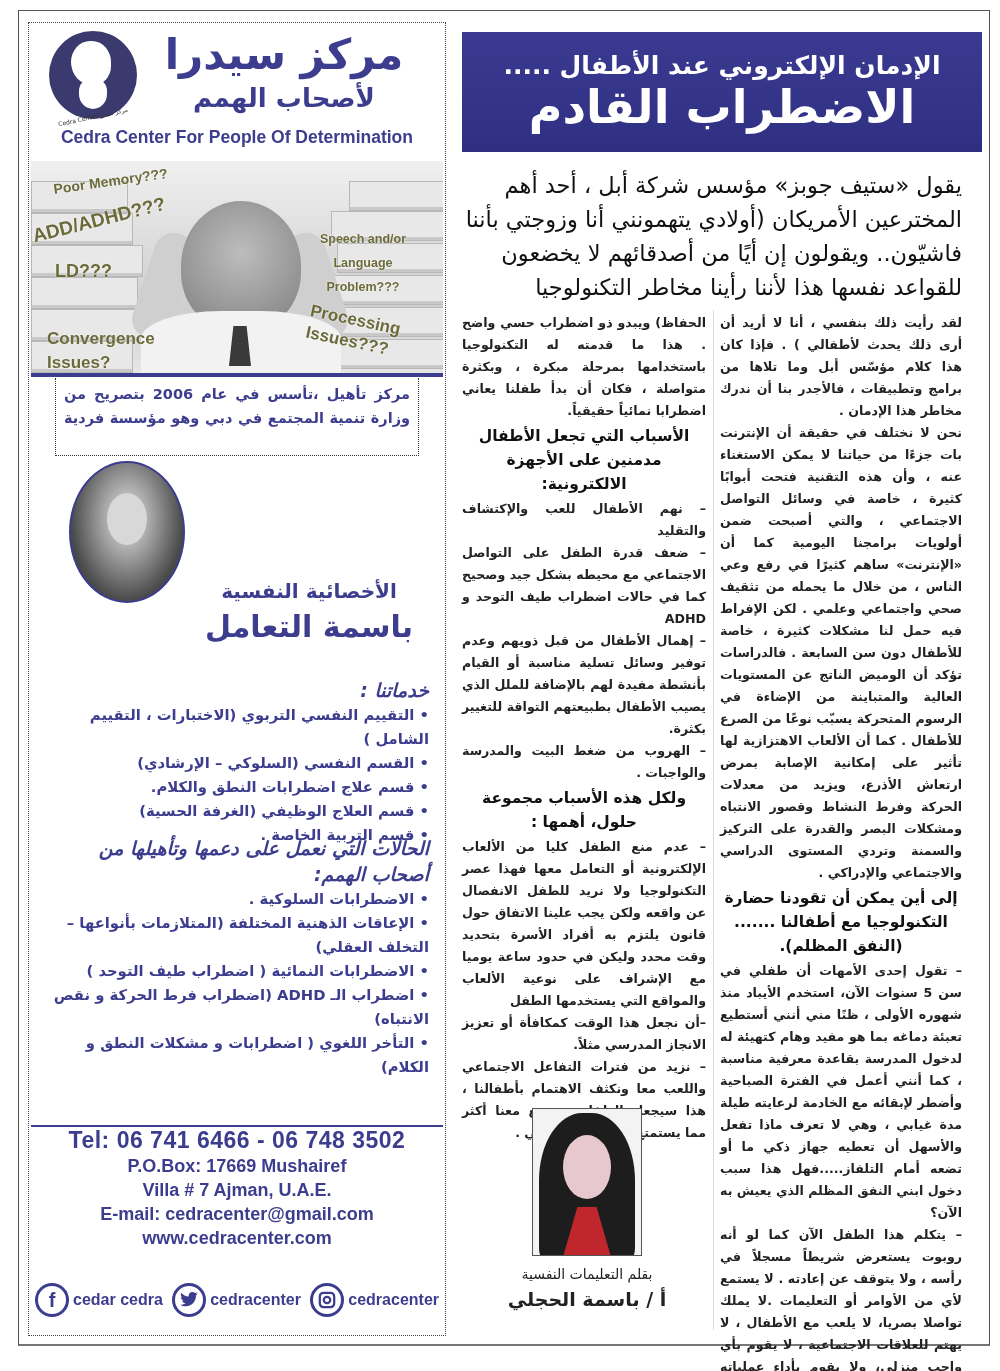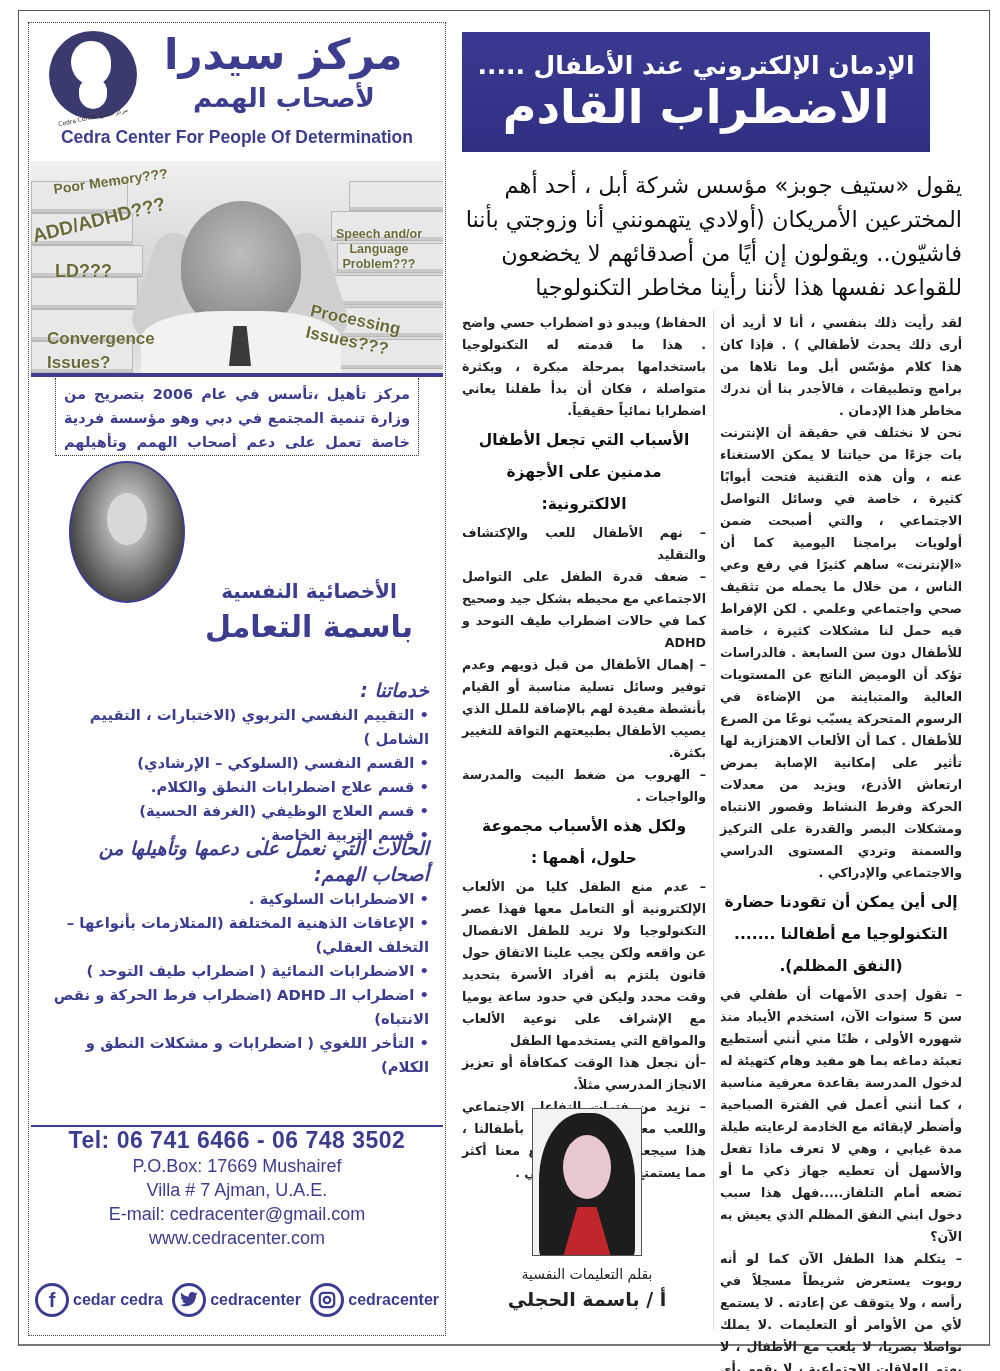--- a/index.html
+++ b/index.html
@@ -24,21 +24,21 @@
   .ad-logo .head {
     position:absolute; left:22px; top:10px; width:40px; height:44px; background:#fff; border-radius:50% 50% 45% 55%;
   }
   .ad-logo .body {
     position:absolute; left:30px; top:48px; width:28px; height:30px; background:#fff; border-radius:40% 40% 50% 50%;
   }
   .ad-logo-caption {
     position:absolute; left:24px; top:90px; width:80px; font-size:6px; color:#333; text-align:center; transform:rotate(-12deg);
   }
   .ad-title-ar {
-    position:absolute; left:135px; top:6px; width:270px; text-align:left; direction:rtl;
+    position:absolute; left:120px; top:6px; width:270px; text-align:center; direction:rtl;
     font-size:42px; font-weight:bold; color:#3d3d8f; line-height:52px; letter-spacing:2px;
   }
   .ad-sub-ar {
     position:absolute; left:120px; top:58px; width:270px; text-align:center; direction:rtl;
     font-size:26px; font-weight:bold; color:#3d3d8f; line-height:34px;
   }
   .ad-title-en {
     position:absolute; left:0; top:104px; width:100%; text-align:center;
     font-family:"Liberation Sans", sans-serif; font-weight:bold; font-size:17.5px; color:#3d3d8f; white-space:nowrap;
   }
@@ -85,46 +85,46 @@
   .ad-section h3 { margin:0; font-size:19px; font-style:italic; line-height:26px; }
   .ad-section ul { list-style:none; margin:0; padding:0; }
   .ad-section li { font-size:14.8px; line-height:24px; }
   .ad-section li::before { content:"• "; }
   .ad-contact {
     position:absolute; left:2px; top:1102px; width:412px; height:208px;
     border-top:2px solid #3d3d8f; box-sizing:border-box;
     font-family:"Liberation Sans", sans-serif; color:#3d3d8f; text-align:center;
   }
   .ad-contact .tel { font-size:23px; font-weight:bold; margin-top:0; letter-spacing:0.5px; }
-  .ad-contact .line { font-size:18px; font-weight:normal; line-height:24px; }
+  .ad-contact .line { font-size:18px; font-weight:bold; line-height:24px; }
   .social { position:absolute; left:4px; top:156px; width:404px; display:flex; justify-content:space-between; align-items:center; }
   .social-item { display:flex; align-items:center; }
   .social-icon {
     width:34px; height:34px; border:3px solid #3d3d8f; border-radius:50%; box-sizing:border-box;
     display:flex; align-items:center; justify-content:center; color:#3d3d8f; font-weight:bold; font-size:20px;
   }
   .social-text { font-size:16px; font-weight:bold; color:#3d3d8f; margin-left:4px; }
 
   
   .headline-box {
-    position:absolute; left:462px; top:32px; width:468px; height:120px; background:#34348a;
+    position:absolute; left:462px; top:32px; width:520px; height:120px; background:#34348a;
     color:#fff; direction:rtl; text-align:center; font-weight:bold;
     background-image:linear-gradient(180deg,#3a3a92 0%,#2f2f82 100%);
   }
   .headline-box .l1 { font-size:25px; line-height:36px; margin-top:16px; }
   .headline-box .l2 { font-size:46px; line-height:46px; }
   .lede {
     position:absolute; left:462px; top:168px; width:500px; direction:rtl; text-align:right;
     font-size:22.5px; line-height:34px; color:#111; font-weight:normal;
   }
   .col {
     position:absolute; direction:rtl; text-align:justify; font-size:12.6px; line-height:22px; color:#222;
   }
   .col p { margin:0;font-weight:bold; }
-  .col h4 { margin:2px 0; text-align:center; font-size:15.5px; line-height:32px; font-weight:bold; color:#111; }
+  .col h4 { margin:2px 0; text-align:center; font-size:15.5px; line-height:24px; font-weight:bold; color:#111; }
   .col-right { left:720px; top:312px; width:242px; }
   .col-left  { left:462px; top:312px; width:244px; }
   .col-divider { position:absolute; left:713px; top:310px; width:1px; height:1020px; background:#ddd; }
   .author-photo {
     position:absolute; left:532px; top:1108px; width:108px; height:146px; border:1px solid #555; overflow:hidden;
     background:#f3f3f3;
   }
   .author-photo .hair { position:absolute; left:6px; top:4px; width:96px; height:150px; border-radius:45% 45% 10% 10%; background:#1d1d1d; }
   .author-photo .face { position:absolute; left:30px; top:26px; width:48px; height:64px; border-radius:50%; background:#e8c8cf; }
   .author-photo .shirt { position:absolute; left:30px; top:98px; width:48px; height:50px; background:#c0272d; clip-path:polygon(30% 0,70% 0,100% 100%,0 100%); }
@@ -162,29 +162,28 @@
     <div class="book" style="left:290px;top:146px;width:122px;height:28px;"></div>
     <div class="book" style="left:296px;top:178px;width:116px;height:28px;"></div>
     <div class="arm-l"></div>
       <div class="arm-r"></div>
     <div class="boy-head"></div>
     <div class="boy-body"></div>
     <div class="boy-tie"></div>
     <div class="photo-label" style="left:22px;top:12px;font-size:14px;transform:rotate(-8deg);">Poor Memory???</div>
     <div class="photo-label" style="left:0;top:48px;font-size:19px;transform:rotate(-14deg);">ADD/ADHD???</div>
     <div class="photo-label" style="left:24px;top:100px;font-size:18px;">LD???</div>
-    <div class="photo-label" style="left:298px;top:66px;width:100px;font-size:12.5px;text-align:center;line-height:15px;">Speech and/or Language Problem???</div>
+    <div class="photo-label" style="left:282px;top:66px;width:100px;font-size:12.5px;text-align:center;line-height:24px;">Speech and/or Language Problem???</div>
     <div class="photo-label" style="left:16px;top:166px;width:140px;font-size:17px;line-height:24px;">Convergence Issues?</div>
     <div class="photo-label" style="left:276px;top:150px;width:110px;font-size:17px;line-height:22px;transform:rotate(12deg);">Processing Issues???</div>
   </div>
 
   <div class="ad-about">
     <span>مركز تأهيل ،تأسس في عام 2006 بتصريح من</span>
     <span>وزارة تنمية المجتمع في دبي وهو مؤسسة فردية</span>
-    <span>خاصة تعمل على دعم أصحاب الهمم وتأهيلهم</span>
   </div>
 
   <div class="ad-portrait">
       <div class="face"></div>
     </div>
   <div class="ad-psych-role">الأخصائية النفسية</div>
   <div class="ad-psych-name">باسمة التعامل</div>
 
   <div class="ad-section" style="top:654px;">
     <h3>خدماتنا :</h3>

